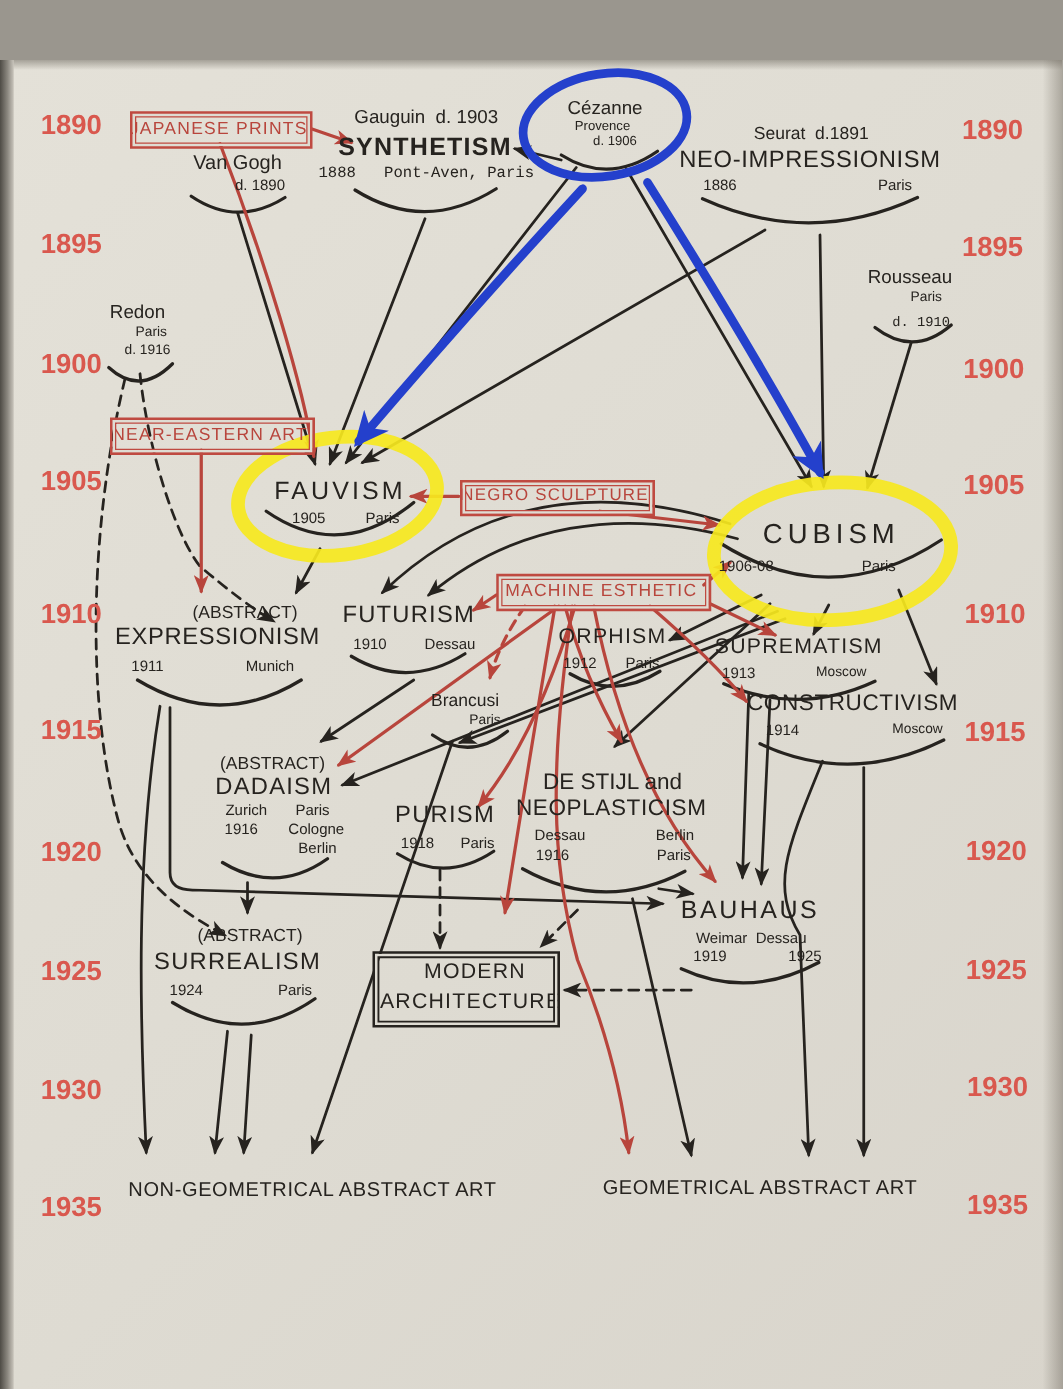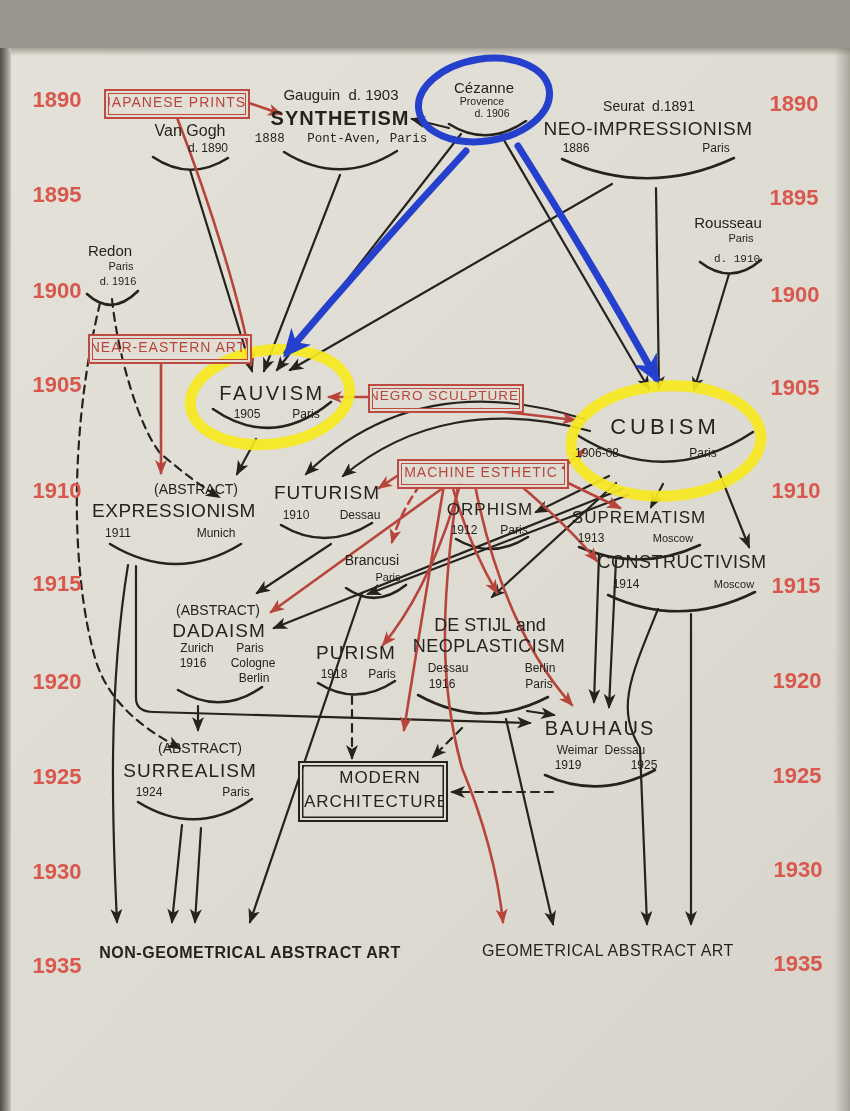--- a/index.html
+++ b/index.html
@@ -219,21 +219,21 @@
       <span class="txt" style="left: 600px; top: 680px; font-size: 20px; letter-spacing: 2px;">BAUHAUS</span>
       <span class="txt" style="left: 601px; top: 702px; font-size: 12px;">Weimar  Dessau</span>
       <span class="txt" style="left: 568px; top: 717px; font-size: 12px;">1919</span>
       <span class="txt" style="left: 644px; top: 717px; font-size: 12px;">1925</span>
       <span class="txt" style="left: 380px; top: 729px; font-size: 17px; letter-spacing: 1px;">MODERN</span>
       <span class="txt" style="left: 371px; top: 753px; font-size: 17px; letter-spacing: 1px; padding-left: 11px;">ARCHITECTURE</span>
       <span class="txt" style="left: 200px; top: 700px; font-size: 14px;">(ABSTRACT)</span>
       <span class="txt" style="left: 190px; top: 722px; font-size: 19px; letter-spacing: 1px; text-align: right;">SURREALISM</span>
       <span class="txt" style="left: 149px; top: 744px; font-size: 12px;">1924</span>
       <span class="txt" style="left: 236px; top: 744px; font-size: 12px;">Paris</span>
-      <span class="txt" style="left: 250px; top: 905px; font-size: 16px; letter-spacing: 0.5px; font-weight: bold;">NON-GEOMETRICAL ABSTRACT ART</span>
+      <span class="txt" style="left: 250px; top: 905px; font-size: 16px; letter-spacing: 0.5px;">NON-GEOMETRICAL ABSTRACT ART</span>
       <span class="txt" style="left: 608px; top: 903px; font-size: 16px; letter-spacing: 0.5px;">GEOMETRICAL ABSTRACT ART</span>
     </div>
   <div id="box-layer">
       <div class="rbox" style="left: 104px; top: 41px; width: 142px; height: 26px;"></div>
       <div class="rbox" style="left: 88px; top: 286px; width: 160px; height: 26px;"></div>
       <div class="rbox" style="left: 368px; top: 336px; width: 152px; height: 25px;"></div>
       <div class="rbox" style="left: 397px; top: 411px; width: 168px; height: 26px;"></div>
       <div class="kbox" style="left: 298px; top: 713px; width: 146px; height: 57px;"></div>
     </div>
 

